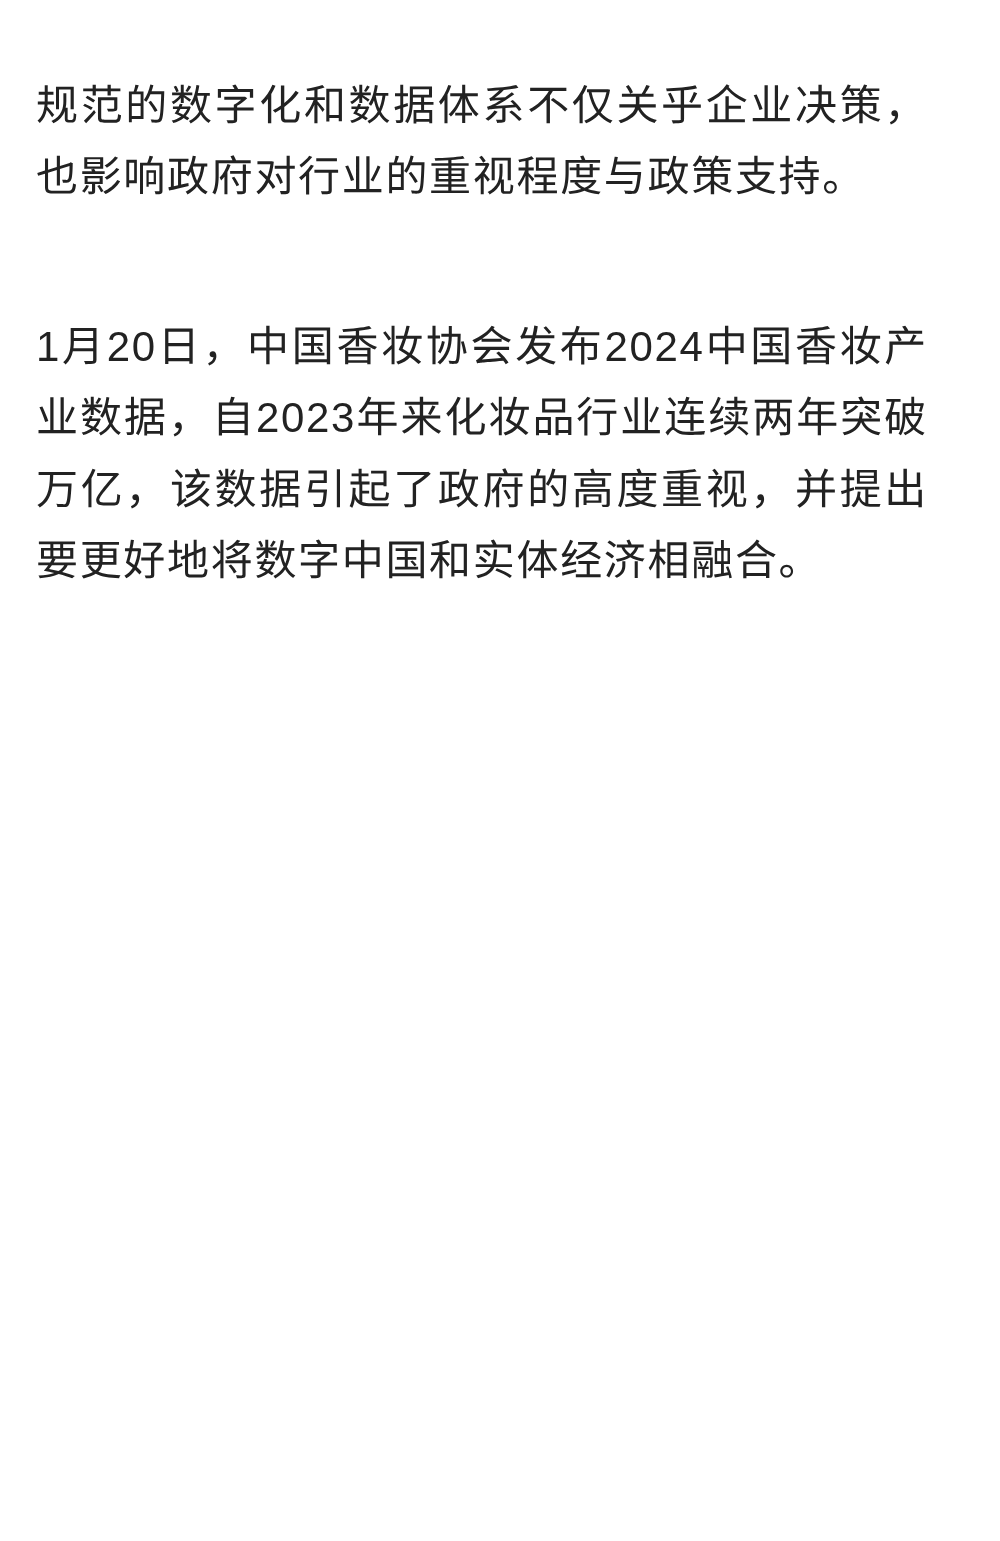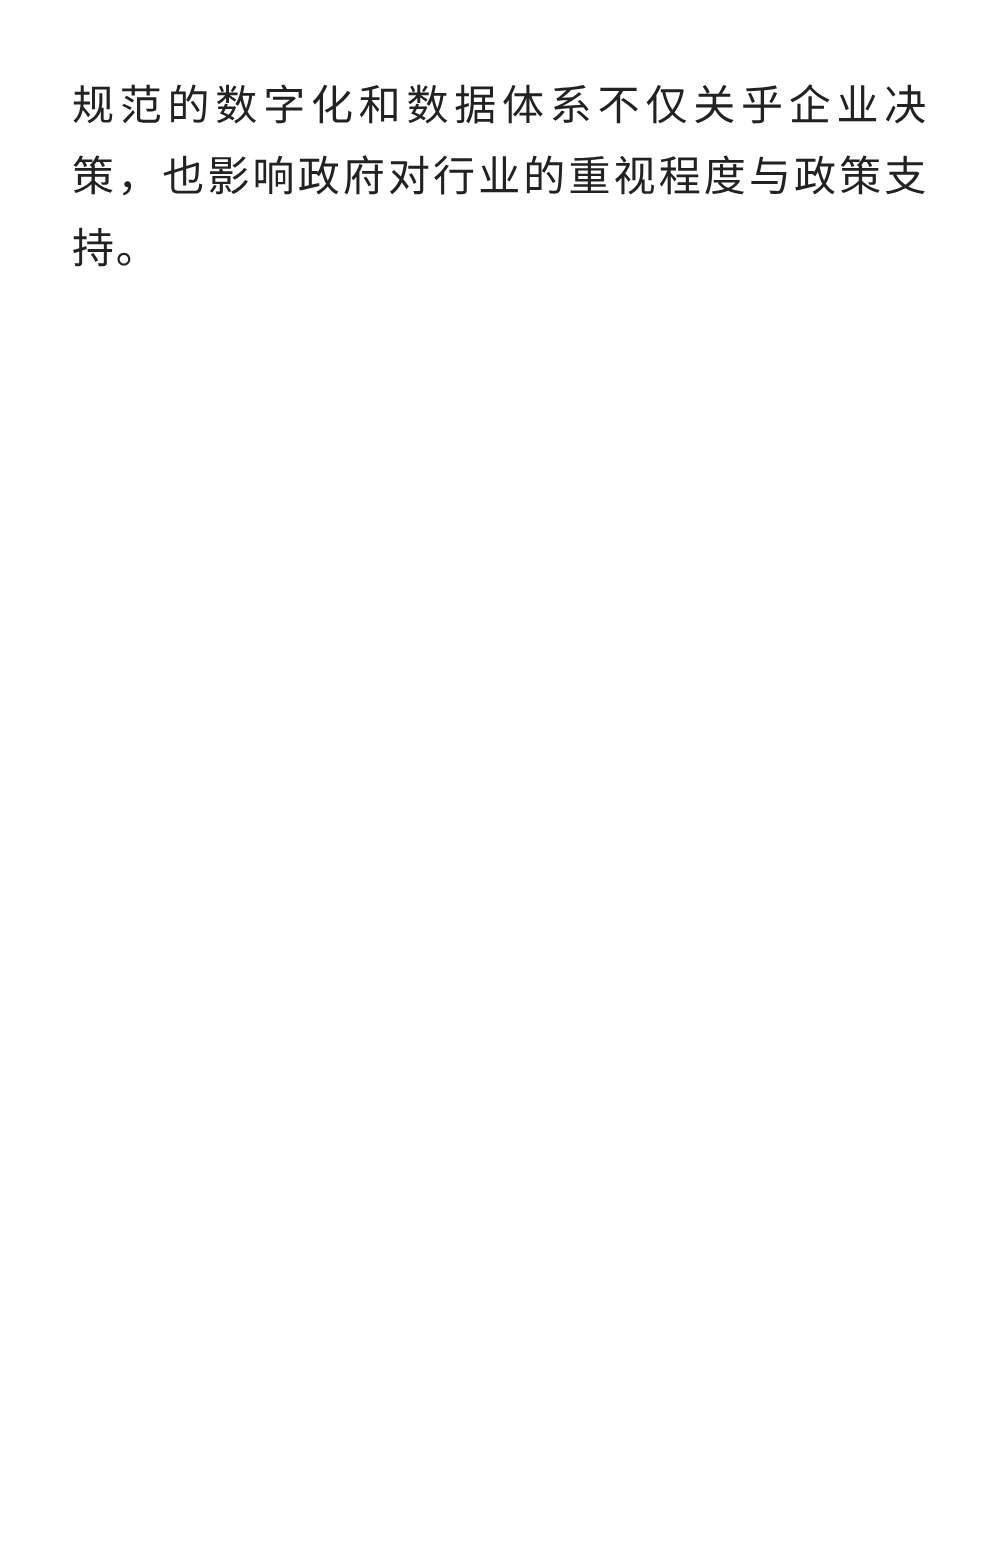--- a/index.html
+++ b/index.html
@@ -11,21 +11,21 @@
     width: 1000px;
     height: 1541px;
     font-family: "Liberation Sans", "DejaVu Sans", sans-serif;
     color: #1a1a1a;
     overflow: hidden;
   }
   .page {
     box-sizing: border-box;
     width: 1000px;
     height: 1541px;
-    padding: 70px 72px 0 72px;
+    padding: 70px 72px 0 36px;
     background: #ffffff;
   }
   .para {
     font-size: 42px;
     line-height: 1.70;
     letter-spacing: 0.04em;
     text-align: justify;
     text-justify: inter-character;
     color: #222222;
     margin: 0 0 56px 0;
@@ -42,14 +42,15 @@
   .gap-lg {
     margin-bottom: 98px;
   }
 </style>
 </head>
 <body style="background: rgb(255, 255, 255);">
 
 <div class="page">
   <div id="paragraph-container">
       <p class="para gap-lg" style="color: rgb(34, 34, 34);"><span>规范的数字化和数据体系不仅关乎企业决策，也影响政府对行业的重视程度与政策支持。</span></p>
+      <p class="para gap-lg" style="color: rgb(34, 34, 34);"><span>1月20日，中国香妆协会发布2024中国香妆产业数据，自2023年来化妆品行业连续两年突破万亿，该数据引起了政府的高度重视，并提出要更好地将数字中国和实体经济相融合。</span></p>
     </div>
 </div>
 
 </body></html>

